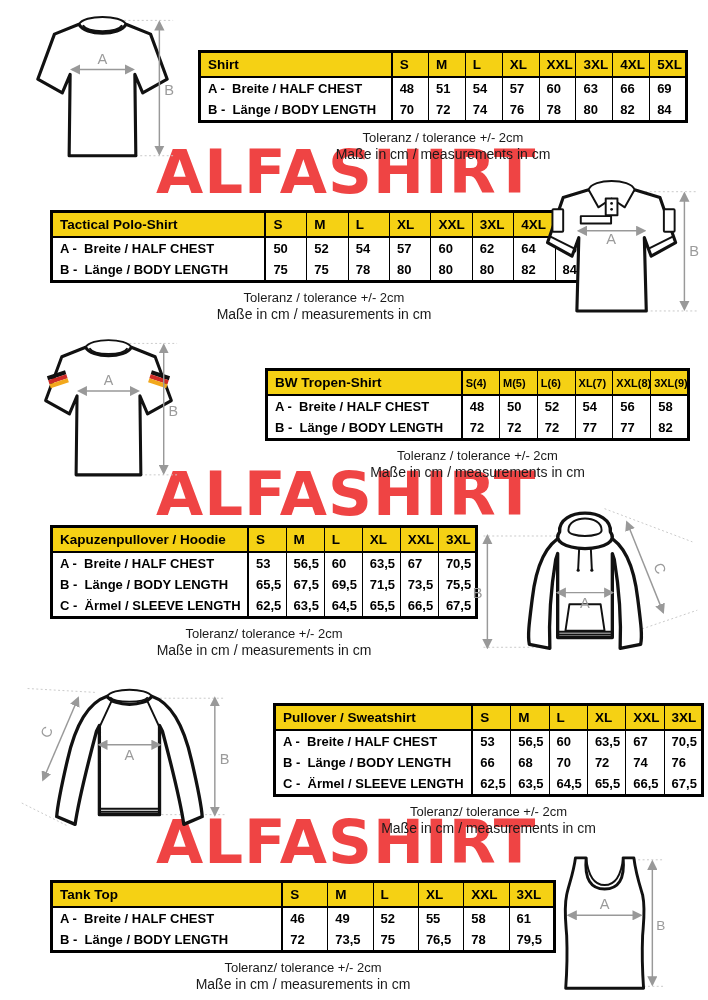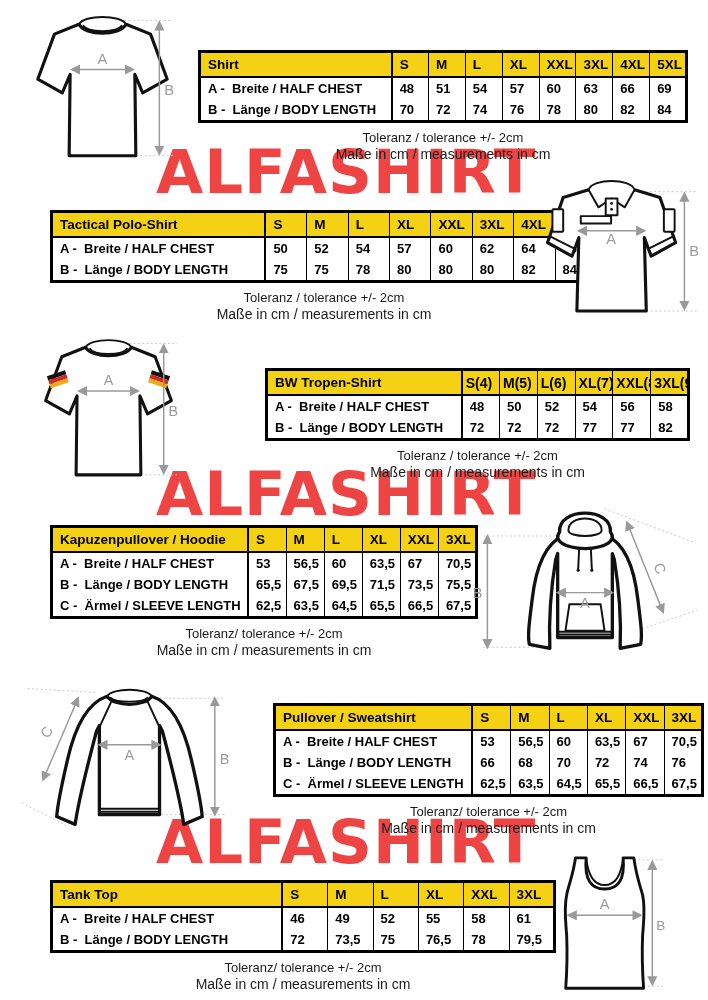--- a/index.html
+++ b/index.html
@@ -13,21 +13,21 @@
   .size-table th,.size-table td{font-weight:bold;font-size:13px;text-align:left;
        padding:1px 0 1px 7px;white-space:pre;overflow:hidden;}
   .size-table thead th{background:#f5d114;border-bottom:2.5px solid #000;height:21px;font-size:13.5px;}
   .size-table thead th+th{border-left:1.5px solid #000;}
   .size-table thead th:nth-child(2){border-left:2.5px solid #000;}
   .size-table tbody td{border-left:1.5px solid #000;height:19px;background:#fff;}
   .size-table tbody td:first-child{border-left:none;}
   .size-table tbody td:nth-child(2){border-left:2.5px solid #000;}
   .t8 .tt{width:37.5%;}
   .t6 .tt{width:44%;}
-  .paren thead th:not(.tt){font-size:14px;padding-left:3px;}
+  .paren thead th:not(.tt){font-size:11px;padding-left:3px;}
   .tol{margin-top:7px;text-align:center;line-height:1.25;}
   .tol .l1{font-size:13px;color:#1a1a1a;}
   .tol .l2{font-size:14px;color:#1a1a1a;}
   .illus{position:absolute;z-index:1;}
   .illus svg{display:block;width:100%;height:100%;}
   svg text{font-family:"Liberation Sans",sans-serif;fill:#9b9b9b;font-size:15px;}
   .garment{fill:#fff;stroke:#111;stroke-width:3.2;stroke-linejoin:round;}
   .detail{fill:none;stroke:#111;stroke-width:2;stroke-linejoin:round;}
   .detail-f{fill:#fff;stroke:#111;stroke-width:2;stroke-linejoin:round;}
   .arrow{stroke:#999;stroke-width:1.5;}

